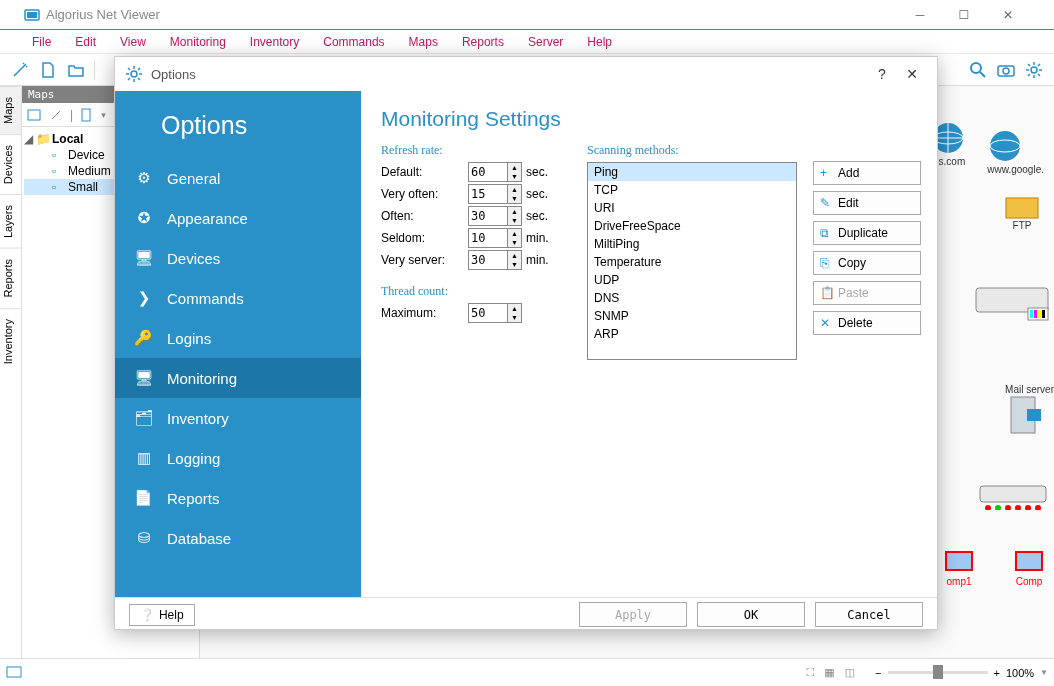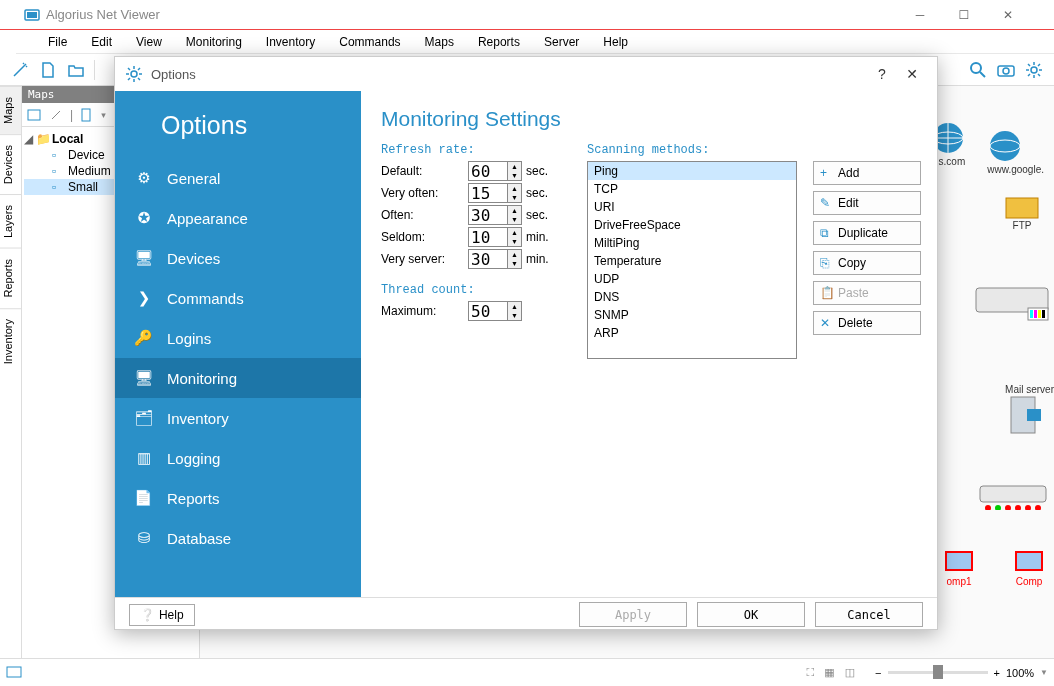--- a/index.html
+++ b/index.html
@@ -6,21 +6,21 @@
 body { width: 1054px; height: 686px; background: #fff; position: relative; overflow: hidden; font-size: 12px; }
 
 
 .title-bar { height: 30px; display: flex; align-items: center; padding: 0 24px; color: #999; border-bottom: 1px solid #ef4444; }
 .title-bar .app-icon { width: 16px; height: 16px; margin-right: 6px; }
 .title-bar .title { flex: 1; font-size: 13px; color: #888; }
 .title-bar .win-btns { display: flex; }
 .title-bar .win-btn { width: 44px; height: 30px; display: flex; align-items: center; justify-content: center; color: #666; cursor: pointer; }
 
 
-.menu-bar { height: 24px; display: flex; align-items: center; padding: 0 20px; color: #000000; border-bottom: 1px solid #e8e8e8; margin-left: 16px; }
+.menu-bar { height: 24px; display: flex; align-items: center; padding: 0 20px; color: #be185d; border-bottom: 1px solid #e8e8e8; }
 .menu-bar .menu-item { padding: 2px 12px; cursor: pointer; font-size: 12px; }
 
 
 .toolbar { height: 32px; display: flex; align-items: center; padding: 0 6px; border-bottom: 1px solid #ddd; }
 .tool-btn { width: 28px; height: 28px; display: flex; align-items: center; justify-content: center; cursor: pointer; color: #0091c8; }
 .tool-sep { width: 1px; height: 20px; background: #ddd; margin: 0 4px; }
 .tool-right { display: flex; margin-left: auto; }
 
 
 .body-area { display: flex; height: calc(686px - 30px - 24px - 32px - 28px); position: relative; }
@@ -60,27 +60,27 @@
 
 .dlg-body { display: flex; height: 506px; }
 .dlg-sidebar { width: 260px; background: #2a90c8; color: #fff; padding-top: 6px; }
 .dlg-sb-title { font-size: 25px; font-weight: 300; padding: 14px 0 18px 46px; color: #fff; }
 .dlg-sb-item { display: flex; align-items: center; padding: 11px 20px; cursor: pointer; font-size: 15px; color: #fff; }
 .dlg-sb-item.active { background: #1d76a8; }
 .dlg-sb-item .icon { width: 18px; height: 18px; margin-right: 14px; display: inline-flex; align-items: center; justify-content: center; }
 
 .dlg-content { flex: 1; padding: 16px 16px 8px 20px; display: flex; flex-direction: column; }
 .dlg-heading { color: #2a90c8; font-size: 21px; font-weight: 400; margin-bottom: 12px; }
-.section-lbl { color: #2a90c8; font-family: Liberation Mono, monospace; font-size: 12px; margin-bottom: 4px; }
+.section-lbl { color: #2a90c8; font-family: Liberation Serif, serif; font-size: 12px; margin-bottom: 4px; }
 
 .refresh-grid { font-family: monospace; font-size: 12px; }
 .refresh-row { display: flex; align-items: center; margin-bottom: 2px; }
 .refresh-row .lbl { width: 87px; }
 .refresh-row .spin { width: 54px; display: flex; border: 1px solid #888; height: 20px; }
-.refresh-row .spin input { width: 38px; border: none; padding: 0 2px; font-family: monospace; font-size: 16px; outline: none; }
+.refresh-row .spin input { width: 38px; border: none; padding: 0 2px; font-family: monospace; font-size: 12px; outline: none; }
 .refresh-row .spin .arrows { width: 14px; display: flex; flex-direction: column; border-left: 1px solid #888; }
 .refresh-row .spin .arrows span { flex: 1; font-size: 7px; text-align: center; line-height: 9px; cursor: pointer; background: #f0f0f0; }
 .refresh-row .unit { margin-left: 4px; }
 
 .cols { display: flex; gap: 16px; }
 .left-col { width: 190px; }
 
 .scan-list { border: 1px solid #888; height: 198px; font-family: monospace; font-size: 12px; overflow: hidden; width: 210px; }
 .scan-list .scan-item { padding: 2px 6px; cursor: pointer; }
 .scan-list .scan-item.selected { background: #cce8ff; }

